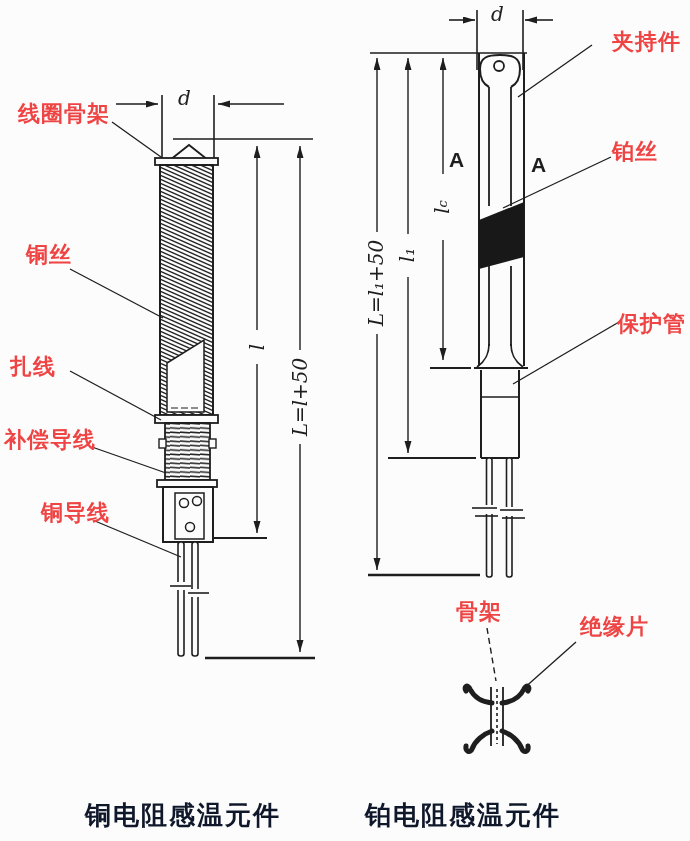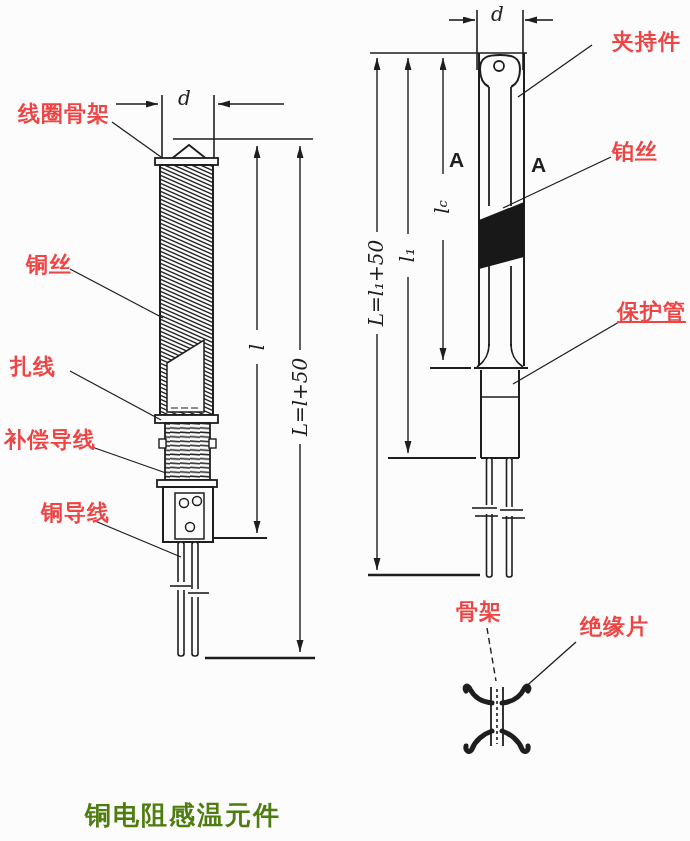--- a/index.html
+++ b/index.html
@@ -14,21 +14,21 @@
     white-space:nowrap;line-height:1.1;letter-spacing:1px;
   }
   .dim{
     position:absolute;font-family:"DejaVu Serif",serif;font-style:italic;
     font-size:20px;font-weight:500;color:#1e1e1e;white-space:nowrap;line-height:1;
   }
   .rot{display:flex;align-items:center;justify-content:center;transform:rotate(-90deg);}
   .dim sub{font-size:13px;font-style:italic;}
   .sectA{position:absolute;font-size:21px;font-weight:600;letter-spacing:2px;}
   .title{
-    position:absolute;font-size:26px;font-weight:700;letter-spacing:2px;color:#4d7c0f;
+    position:absolute;font-size:26px;font-weight:700;letter-spacing:2px;color:#0f172a;
     white-space:nowrap;
   }
 </style>
 </head>
 <body>
 
 <div id="stage">
 
   <svg id="art" width="690" height="841" viewBox="0 0 690 841">
     <defs>
@@ -170,40 +170,41 @@
           <path d="M492,703 C482,702 474,697 470,689 C468,684 463,686 466,691"></path>
           <path d="M502,703 C512,702 520,697 524,689 C526,684 531,686 528,691"></path>
           <path d="M492,731 C483,734 475,741 472,749 C470,754 465,751 466,746"></path>
           <path d="M502,731 C511,734 519,741 522,749 C524,754 529,751 528,746"></path>
         </g>
       </g>
     </g>
   </svg>
 
   <span class="lbl" style="left:18px;top:102px;">线圈骨架</span>
-  <span class="lbl" style="left:26px;top:253px;">铜丝</span>
+  <span class="lbl" style="left:26px;top:243px;">铜丝</span>
   <span class="lbl" style="left:10px;top:355px;">扎线</span>
   <span class="lbl" style="left:4px;top:428px;text-align:right;">补偿导线</span>
   <span class="lbl" style="left:41px;top:501px;">铜导线</span>
 
   <span class="dim" style="left:178px;top:88px;">d</span>
   <span class="dim rot" style="left:242px;top:336px;width:30px;height:22px;">l</span>
   <span class="dim rot" style="left:255px;top:386px;width:90px;height:22px;">L=l+50</span>
 
   <span class="lbl" style="left:612px;top:30px;">夹持件</span>
   <span class="lbl" style="left:612px;top:140px;font-family:Liberation Serif, serif;">铂丝</span>
-  <span class="lbl" style="left:617px;top:300px;text-decoration:underline;">保护管</span>
+  <span class="lbl" style="left:617px;top:312px;">保护管</span>
   <span class="lbl" style="left:456px;top:600px;">骨架</span>
   <span class="lbl" style="left:580px;top:615px;">绝缘片</span>
 
   <span class="dim" style="left:491px;top:4px;">d</span>
   <span class="sectA" style="left:449px;top:148px;">A</span>
   <span class="sectA" style="left:531px;top:153px;">A</span>
   <span class="dim rot" style="left:427px;top:196px;width:30px;height:22px;">
       <span>l</span>
       <sub>c</sub>
     </span>
   <span class="dim rot" style="left:390px;top:244px;width:34px;height:22px;">l₁</span>
   <span class="dim rot" style="left:326px;top:272px;width:100px;height:22px;">L=l₁+50</span>
 
   <span class="title" style="left:85px;top:798px;">铜电阻感温元件</span>
+  <span class="title" style="left:365px;top:798px;">铂电阻感温元件</span>
 
 </div>
 
 </body></html>

